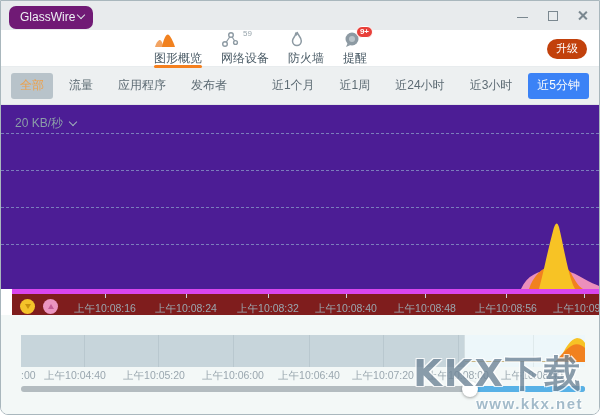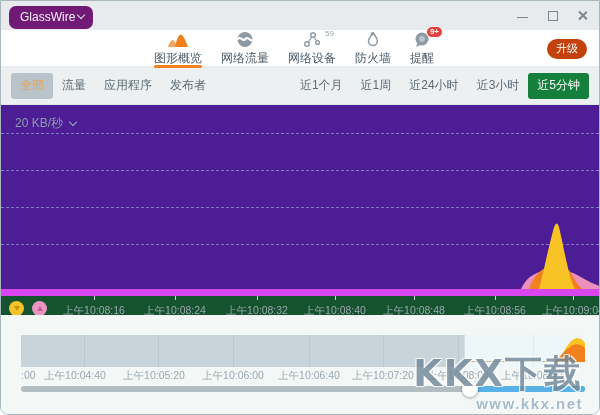--- a/index.html
+++ b/index.html
@@ -18,50 +18,50 @@
   .wc-min-glyph{ width:11px; height:0; border-bottom:1.5px solid #7b8890; margin-top:4px; }
   .wc-max-glyph{ width:10px; height:10px; border:1.5px solid #7b8890; }
   .wc-close-glyph{ position:relative; width:11px; height:11px; }
   .wc-close-glyph::before,.wc-close-glyph::after{ content:""; position:absolute; left:5px; top:0;
      width:1.5px; height:11px; background:#7b8890; }
   .wc-close-glyph::before{ transform:rotate(45deg);} .wc-close-glyph::after{ transform:rotate(-45deg);}
 
   
   .tabbar{ height:37px; background:#fff; border-bottom:1px solid #e8ecee; display:flex; gap:19px;
            padding-left:153px; position:relative; }
-  .tab{ display:flex; flex-direction:column; align-items:center; position:relative; padding-top:1px; cursor:default; }
+  .tab{ display:flex; flex-direction:column; align-items:flex-start; position:relative; padding-top:1px; cursor:default; }
   .tab.active::after{ content:""; position:absolute; bottom:-2px; left:0; right:0; height:3px;
                       background:#f5801f; border-radius:2px; }
   .ticon{ height:18px; display:flex; align-items:flex-end; position:relative; }
   .tlabel{ font-size:12px; color:#4a5b66; white-space:nowrap; margin-top:2px; }
   .sup-badge{ position:absolute; top:-2px; right:-13px; font-size:8px; color:#97a4ac; }
   .red-badge{ position:absolute; top:-5px; right:-12px; background:#e8403a; color:#fff; font-size:8px;
               font-weight:bold; padding:1px 3px; border-radius:8px; border:1.5px solid #fff; line-height:8px; }
   .upgrade{ position:absolute; right:12px; bottom:7px; background:#c2410c; color:#fff; font-size:11px;
             padding:2px 9px 3px; border-radius:10px; cursor:default; }
 
   
   .filterbar{ height:38px; background:#edf0f1; border-bottom:1px solid #e0e4e6; display:flex;
               align-items:center; justify-content:space-between; padding:0 10px; }
-  .fgroup{ display:flex; }
+  .fgroup{ display:flex; gap:7px; }
   .fitem{ font-size:12px; color:#5d6b74; padding:4px 9px 5px; border-radius:3px; white-space:nowrap; cursor:default; }
   .fitem.sel-cat{ background:#b8c3ca; color:#eda04a; }
-  .fitem.sel-range{ background:#15803d; color:#fbfcfc; }
+  .fitem.sel-range{ background:#3b82f6; color:#fbfcfc; }
 
   
   .graph{ height:184px; background:#4c1d95; position:relative; overflow:hidden; }
   .gridline{ position:absolute; left:0; right:0; height:0; border-top:1px dashed rgba(163,204,221,.55); }
   .scale{ position:absolute; top:10px; left:14px; font-size:12px; color:#8b9da8; display:flex;
           align-items:center; gap:7px; cursor:default; }
   .scale .chev2{ width:6px; height:6px; border-right:1.5px solid #9fb0ba; border-bottom:1.5px solid #9fb0ba;
                  transform:rotate(45deg); margin-top:-3px; }
   .spike-svg{ position:absolute; right:0; bottom:0; width:90px; height:80px; }
 
   
-  .axis{ height:26px; background:#14532d; border-top:7px solid #d946ef; position:relative; overflow:hidden; }
+  .axis{ height:26px; background:#7f1d1d; border-top:5px solid #d946ef; position:relative; overflow:hidden;margin-left:11px; }
   .leg{ position:absolute; top:5px; width:15px; height:15px; border-radius:50%; display:flex;
         align-items:center; justify-content:center; cursor:default; }
   .leg-dl{ left:8px;  background:#f4c32a; }
   .leg-ul{ left:31px; background:#eb95c0; }
   .tri-down{ width:0; height:0; border-left:3.5px solid transparent; border-right:3.5px solid transparent;
              border-top:5px solid #c9920e; }
   .tri-up{ width:0; height:0; border-left:3.5px solid transparent; border-right:3.5px solid transparent;
            border-bottom:5px solid #c45e96; }
   .axlab{ position:absolute; top:8px; transform:translateX(-50%); font-size:10.5px; color:#9aa7af; white-space:nowrap; }
   .tick{ position:absolute; top:0; width:1px; height:4px; background:#c6d2d8; }
@@ -119,29 +119,20 @@
         <svg width="22" height="17" viewBox="0 0 22 17">
           <path d="M1 16 C2.5 11 4.5 9 5.8 9 C7.4 9 8.6 12 9.6 16 Z" fill="#f2a463"></path>
           <path d="M8 16 C9.5 8 12 3.5 13.8 3.5 C15.8 3.5 18.8 9.5 21 16 Z" fill="#f1811f"></path>
         </svg>
       </span>
       <span class="tlabel">图形概览</span>
     </div>
     <div class="tab">
       <span class="ticon">
         <svg width="18" height="17" viewBox="0 0 18 17">
-          <circle cx="9" cy="8.5" r="7.5" fill="#8d9aa3"></circle>
-          <path d="M1.5 8.5 C4 4 7 11.5 9.5 8 C12 4.5 14.5 11.5 16.5 8.5" stroke="#fff" stroke-width="2.2" fill="none"></path>
-        </svg>
-      </span>
-      <span class="tlabel">网络流量</span>
-    </div>
-    <div class="tab">
-      <span class="ticon">
-        <svg width="18" height="17" viewBox="0 0 18 17">
           <line x1="4" y1="13" x2="10" y2="4" stroke="#8d9aa3" stroke-width="1.2"></line>
           <line x1="10" y1="4" x2="14.5" y2="11.5" stroke="#8d9aa3" stroke-width="1.2"></line>
           <circle cx="4" cy="13" r="2.3" fill="#fff" stroke="#8d9aa3" stroke-width="1.4"></circle>
           <circle cx="10" cy="4" r="2.3" fill="#fff" stroke="#8d9aa3" stroke-width="1.4"></circle>
           <circle cx="14.5" cy="11.5" r="1.9" fill="#fff" stroke="#8d9aa3" stroke-width="1.4"></circle>
         </svg>
         <span class="sup-badge">59</span>
       </span>
       <span class="tlabel">网络设备</span>
     </div>

